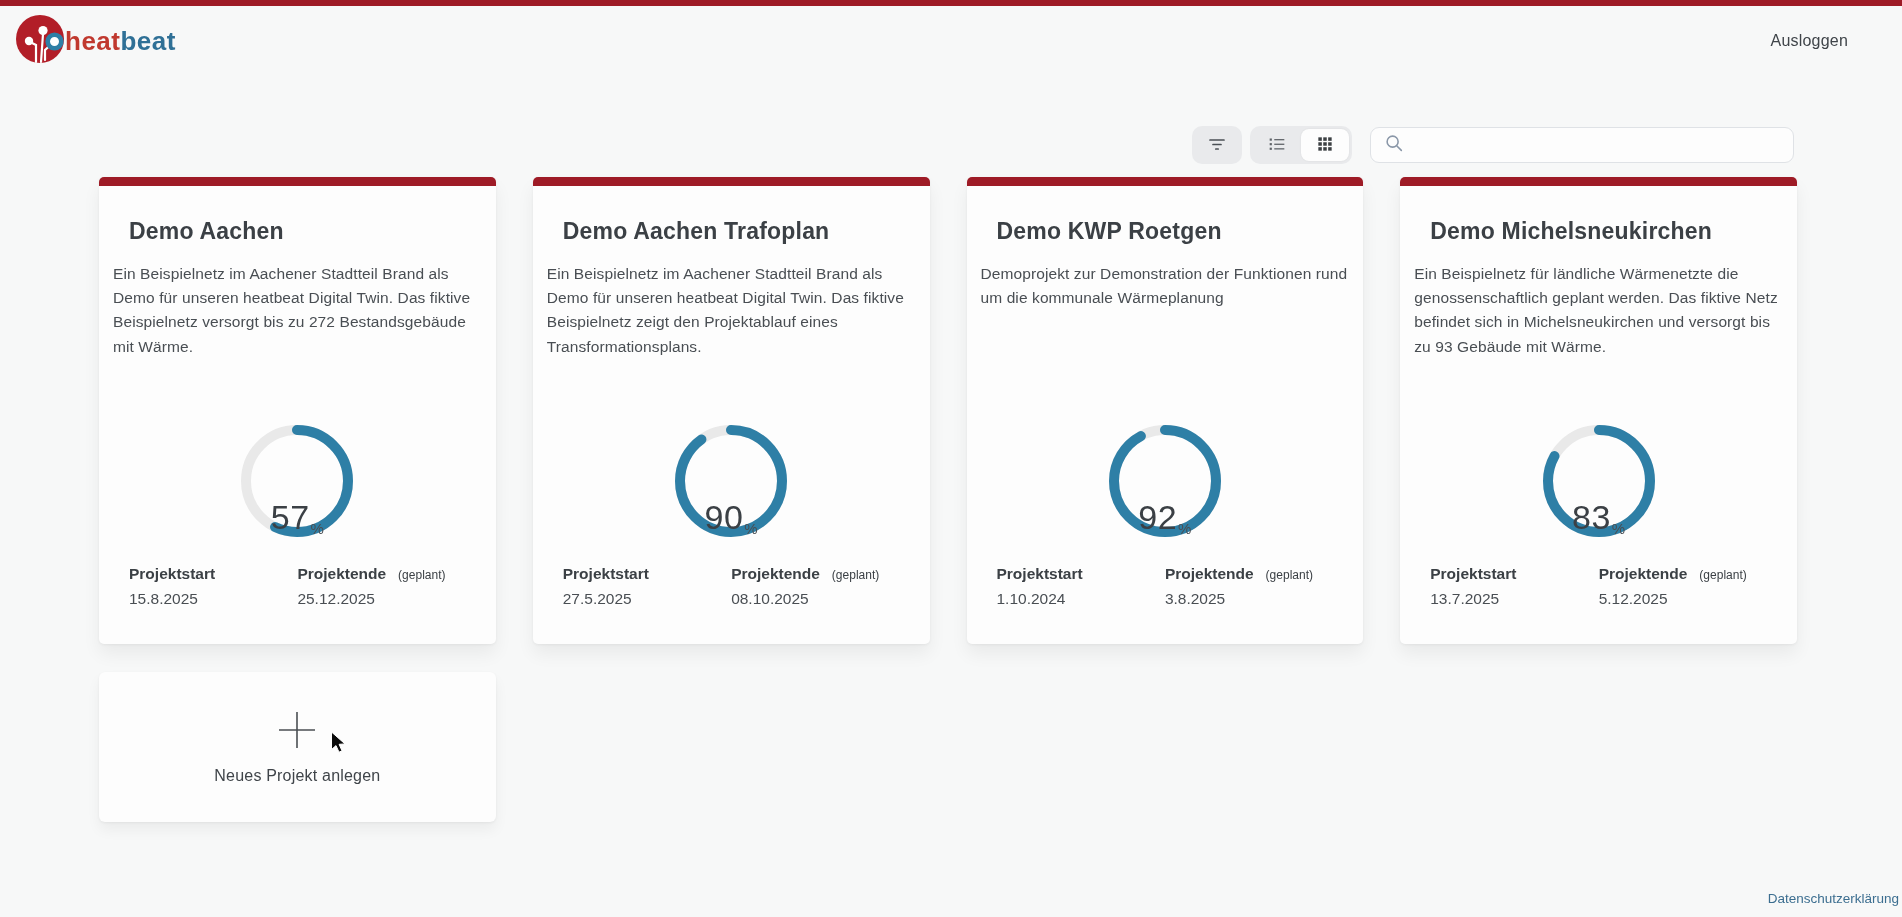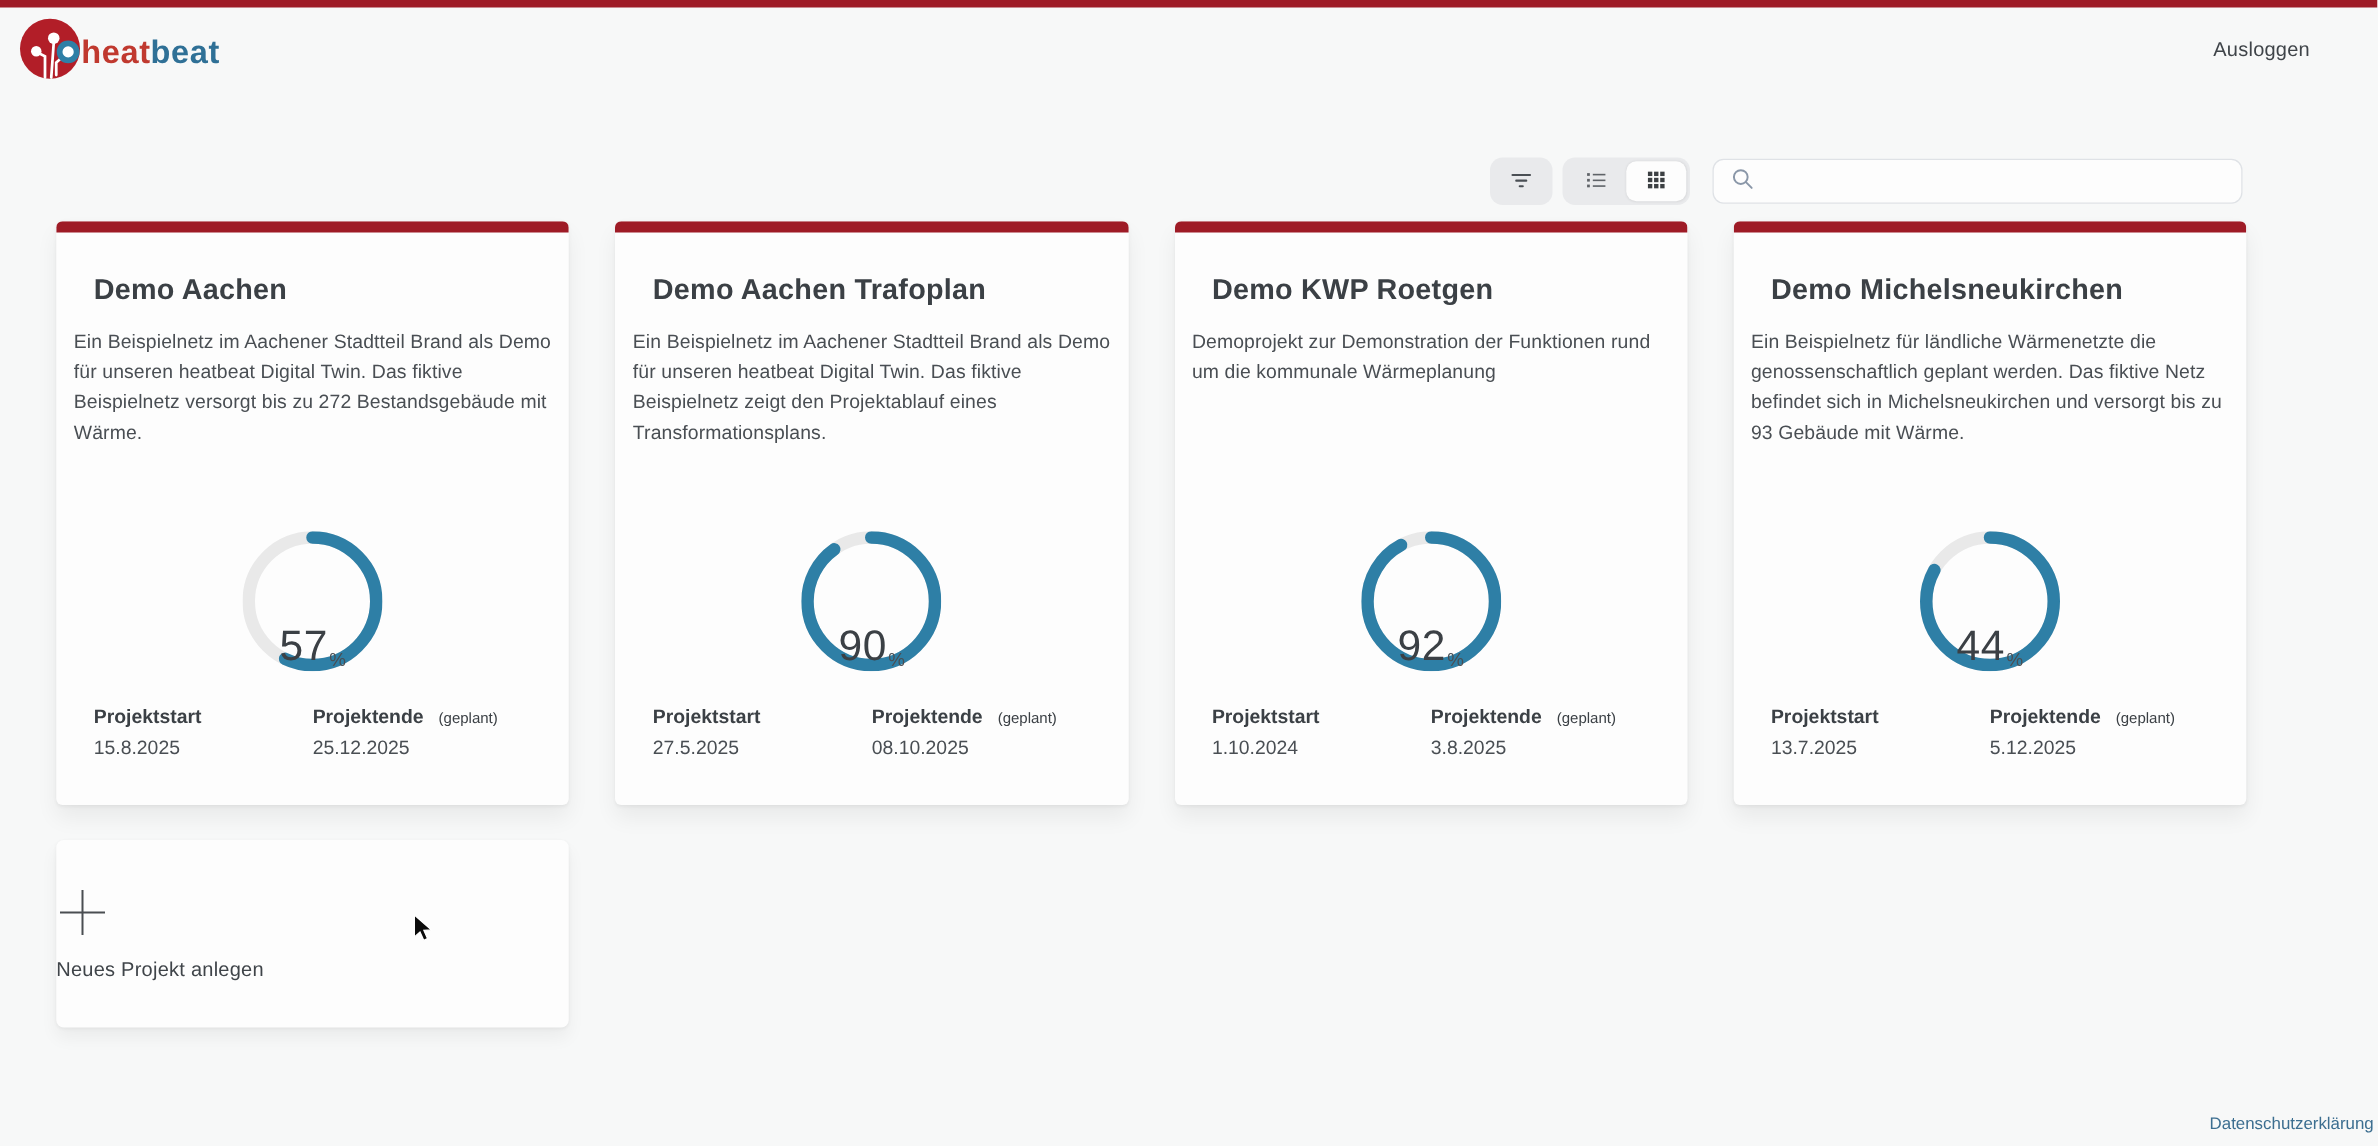--- a/index.html
+++ b/index.html
@@ -42,40 +42,40 @@
     padding:3px;height:38px;margin-left:2px}
   .segment{width:48px;height:32px;border:none;background:transparent;border-radius:8px;
     display:flex;align-items:center;justify-content:center;cursor:pointer}
   .segment.active{background:#fdfdfd;box-shadow:0 0 2px rgba(0,0,0,.08)}
   .searchbox{display:flex;align-items:center;width:424px;height:36px;margin-left:12px;
     background:#fdfdfd;border:1.5px solid #dfe2e6;border-radius:9px;padding:0 12px;gap:8px}
   .searchbox input{flex:1;border:none;outline:none;background:transparent;
     font-family:inherit;font-size:15px;color:var(--text-body)}
   
   .grid{display:grid;grid-template-columns:repeat(4,1fr);column-gap:37px;row-gap:28px;
-    padding:0 105px 0 45px;margin-top:13px}
+    padding:0 105px 0 99px;margin-top:13px}
   .card{position:relative;height:467px;background:var(--card-bg);border-radius:5px;
     overflow:hidden;cursor:pointer;
     box-shadow:0 1px 3px rgba(0,0,0,.05),0 10px 18px rgba(0,0,0,.06)}
   .card-accent{height:9px;background:var(--accent-red)}
   .card-title{margin:32px 30px 0;font-size:23px;font-weight:600;color:var(--text-dark);letter-spacing:.2px}
   .card-desc{margin:17px 14px 0;font-size:15.5px;line-height:1.56;color:var(--text-body);letter-spacing:.1px}
   .ring-wrap{position:absolute;left:50%;top:248px;transform:translateX(-50%);width:112px;height:112px}
   .ring-wrap svg{display:block}
   .ring-label{position:absolute;inset:0;display:flex;align-items:flex-end;justify-content:center}
   .ring-num{font-size:34px;color:var(--text-dark);letter-spacing:.5px}
   .ring-pct{font-size:15px;color:var(--text-body);margin-top:14px;margin-left:1px}
   .dates{position:absolute;left:30px;right:30px;top:388px;display:flex}
   .dates .col{flex:1}
   .dlabel{font-size:15.5px;font-weight:600;color:var(--text-dark)}
   .dnote{font-size:12px;font-weight:500;margin-left:12px}
   .dval{margin-top:7px;font-size:15.5px;font-weight:400;color:var(--text-body)}
   
   .new-card{height:150px;background:var(--card-bg);border-radius:6px;cursor:pointer;
-    display:flex;flex-direction:column;justify-content:center;gap:12px;
+    display:flex;flex-direction:column;align-items:center;justify-content:center;gap:12px;
     box-shadow:0 1px 3px rgba(0,0,0,.05),0 8px 14px rgba(0,0,0,.05)}
   .new-label{font-size:16px;color:#3f4449;letter-spacing:.2px}
   
   .footer-link{position:absolute;right:3px;bottom:11px;font-size:13.5px;
     color:var(--link-blue);text-decoration:none;cursor:pointer}
   
   .cursor{position:absolute;left:330px;top:731px;pointer-events:none}
 </style>
 </head>
 <body>
@@ -235,21 +235,21 @@
   <article class="card">
     <div class="card-accent"></div>
     <h2 class="card-title">Demo Michelsneukirchen</h2>
     <p class="card-desc">Ein Beispielnetz für ländliche Wärmenetzte die genossenschaftlich geplant werden. Das fiktive Netz befindet sich in Michelsneukirchen und versorgt bis zu 93 Gebäude mit Wärme.</p>
     <div class="ring-wrap">
       <svg width="112" height="112" viewBox="0 0 112 112">
         <circle cx="56" cy="56" r="51" fill="none" stroke="var(--ring-track)" stroke-width="10"></circle>
         <circle cx="56" cy="56" r="51" fill="none" stroke="var(--ring-blue)" stroke-width="10" stroke-linecap="round" transform="rotate(-90 56 56)" stroke-dasharray="265.96723405291186 320.4424506661589"></circle>
       </svg>
       <div class="ring-label">
-          <span class="ring-num">44</span>
+          <span class="ring-num">83</span>
           <span class="ring-pct">%</span>
         </div>
     </div>
     <div class="dates">
       <div class="col">
         <div class="dlabel">Projektstart</div>
         <div class="dval">13.7.2025</div>
       </div>
       <div class="col">
         <div class="dlabel"><span>Projektende</span><span class="dnote">(geplant)</span></div>

